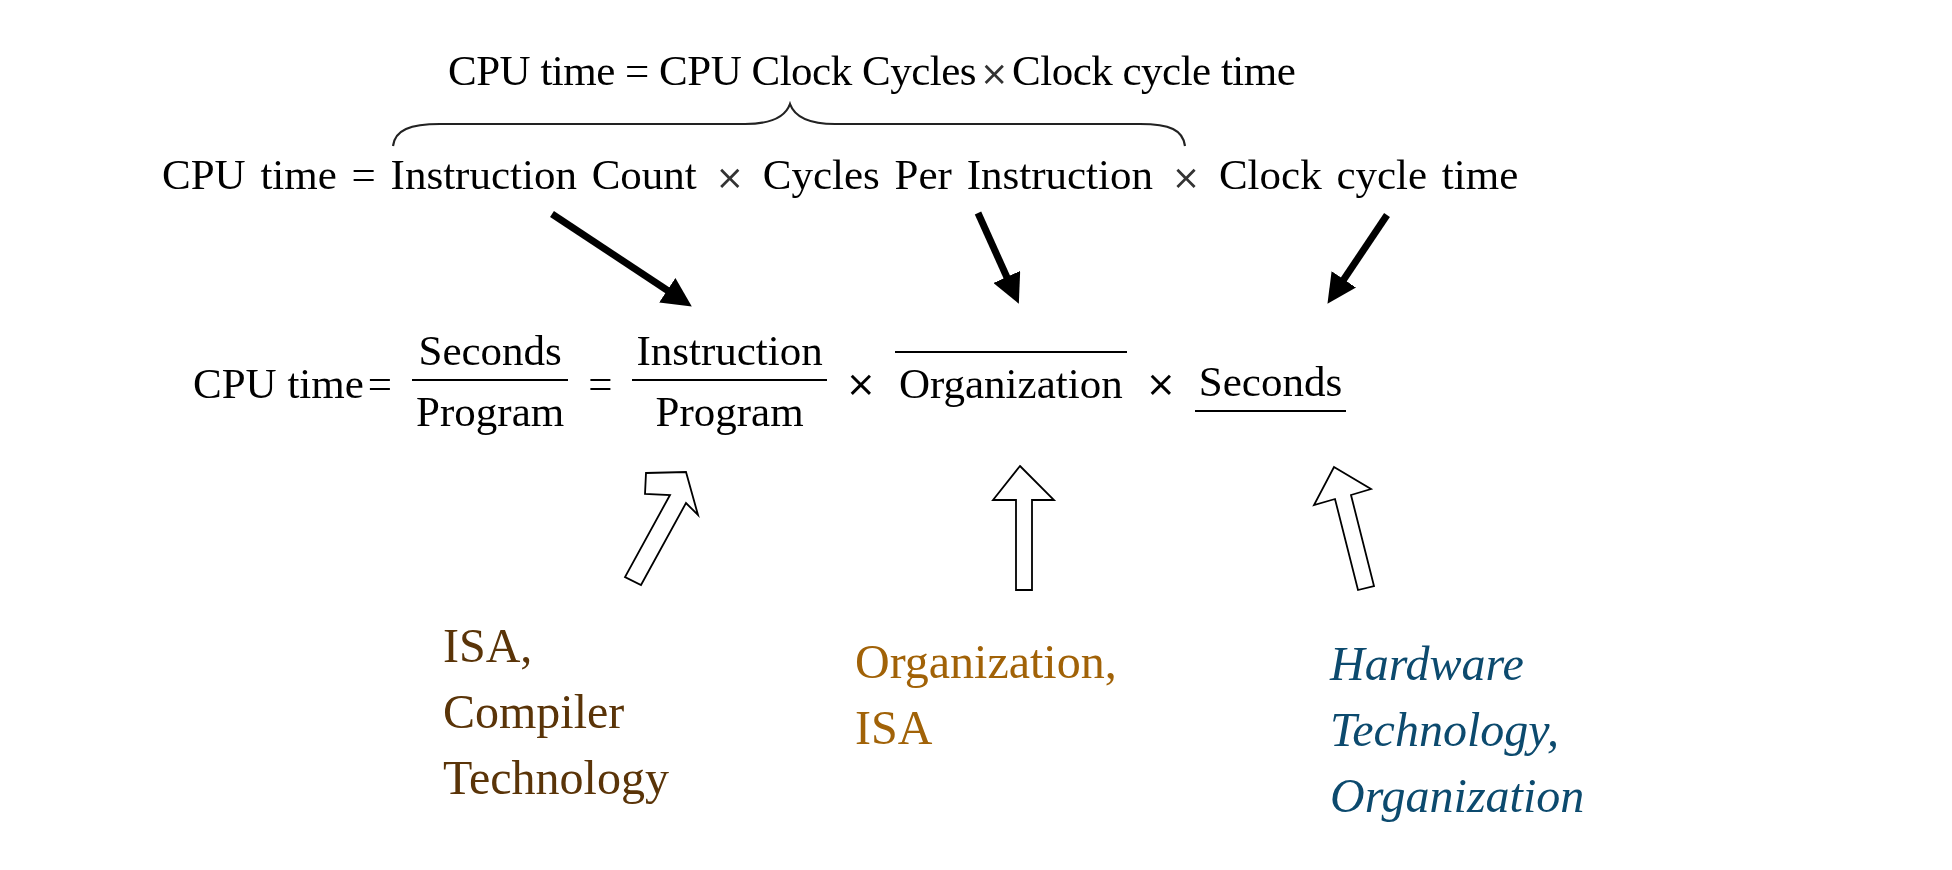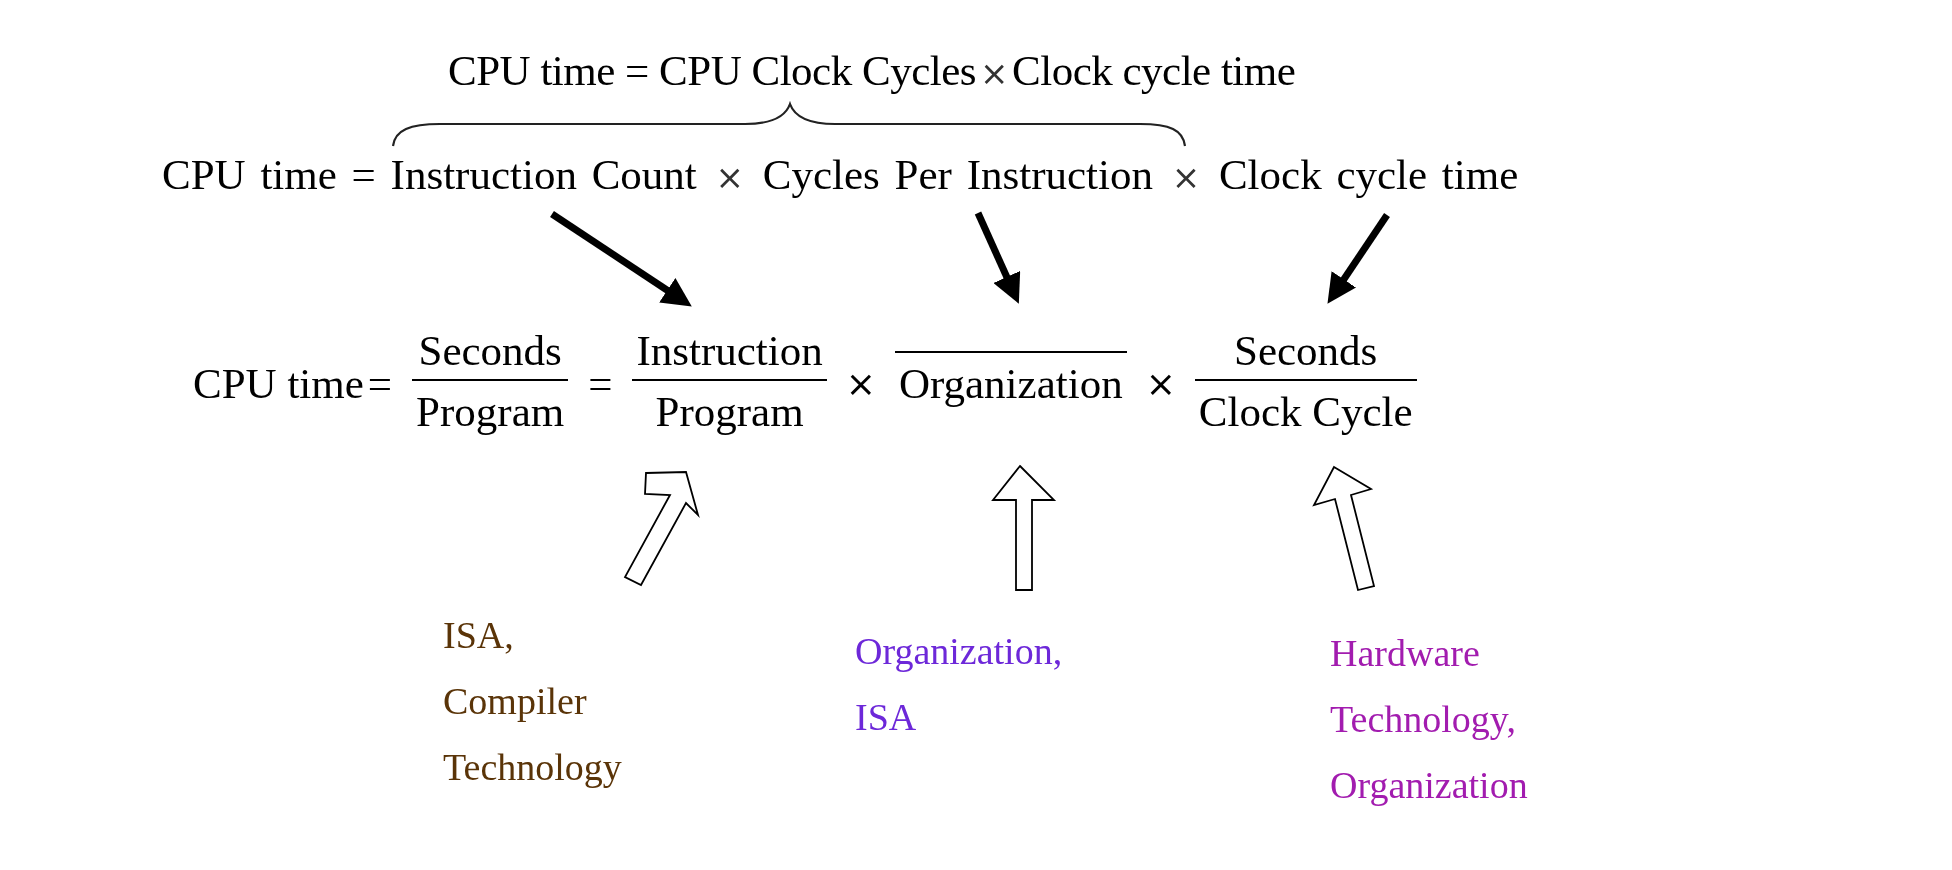--- a/index.html
+++ b/index.html
@@ -10,21 +10,21 @@
   .eq2 { left: 162px; top: 150px; font-size: 43px; word-spacing: 4px; }
   .times { color: #333; font-family: "DejaVu Sans", sans-serif; font-size: 34px; padding: 0 4px; }
   svg.overlay { position: absolute; left: 0; top: 0; }
   .eq3 { left: 193px; top: 318px; height: 130px; display: flex; align-items: center; font-size: 43px; }
   .frac { display: inline-flex; flex-direction: column; align-items: center; margin: 0 16px; }
   .frac .num { padding: 0 4px; line-height: 56px; }
   .frac .bar { align-self: stretch; height: 2px; background: #000; }
   .frac .den { padding: 0 4px; line-height: 62px; }
   .op { padding: 0 4px; }
   .op-times { font-family: "DejaVu Sans", sans-serif; font-size: 36px; padding: 0 3px; }
-  .label { font-size: 38px; line-height: 66px; white-space: pre-line; }
+  .label { font-size: 48px; line-height: 66px; white-space: pre-line; margin-top: 11px; }
 </style>
 </head>
 <body>
 
 <div class="abs eq1">
   <span>CPU time</span>
   <span>=</span>
   <span>CPU Clock Cycles</span><span class="times">×</span><span>Clock cycle time</span>
 </div>
 
@@ -86,24 +86,23 @@
   </span>
   <span class="op-times">×</span>
   <span class="frac">
     <span class="bar"></span>
     <span class="den">Organization</span>
   </span>
   <span class="op-times">×</span>
   <span class="frac">
     <span class="num">Seconds</span>
     <span class="bar"></span>
-    <span class="den">Clock Cycle</span>
   </span>
 </div>
 
 <div class="abs label" style="left:443px; top:602px; color:#5a3408;">ISA,
 Compiler
 Technology</div>
-<div class="abs label" style="left:855px; top:618px; color:#6d28d9;">Organization,
+<div class="abs label" style="left:855px; top:618px; color:#a16207;">Organization,
 ISA</div>
-<div class="abs label" style="left:1330px; top:620px; color:#a21caf;">Hardware
+<div class="abs label" style="left:1330px; top:620px; color:#0c4a6e;font-style:italic;">Hardware
 Technology,
 Organization</div>
 
 </body></html>

